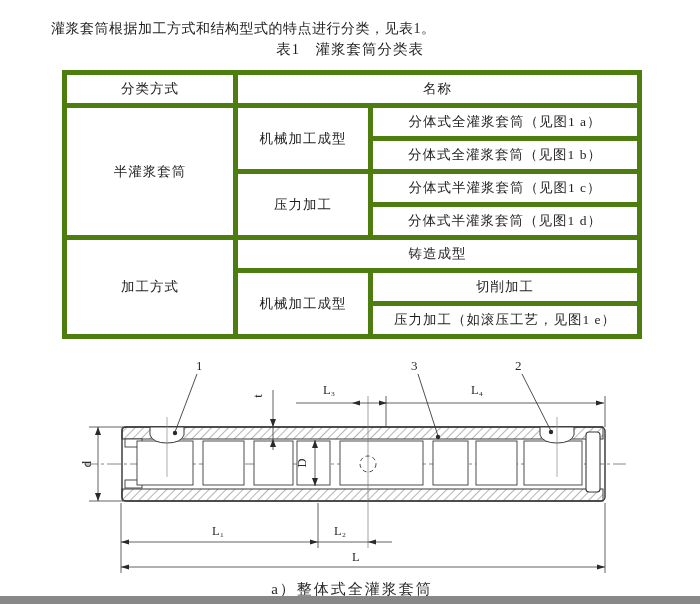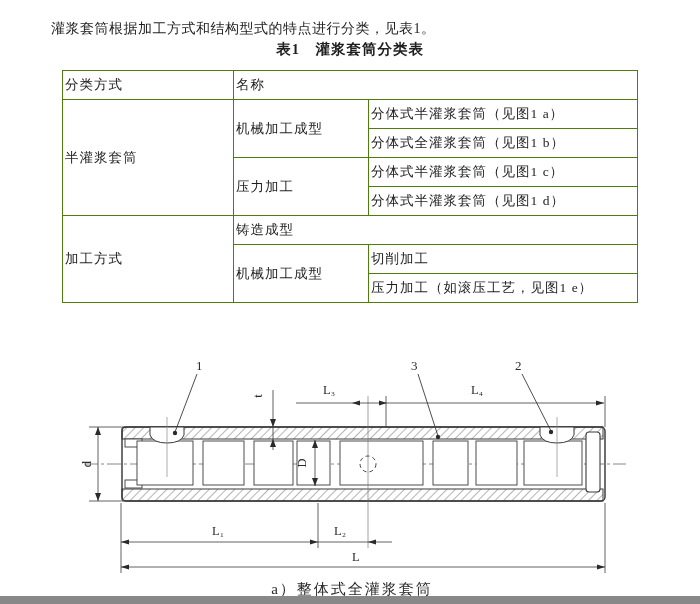--- a/index.html
+++ b/index.html
@@ -5,24 +5,24 @@
   html,body{margin:0;padding:0;background:#888;}
   #page{
     position:relative;width:700px;height:596px;background:#ffffff;
     font-family:"Liberation Serif","DejaVu Serif",serif;color:#1e1e1e;
     overflow:hidden;margin:0 auto;
   }
   .para{position:absolute;left:8px;right:10px;font-size:14px;line-height:22px;
     text-align:justify;letter-spacing:0.5px;}
   .indent{text-indent:43px;}
   #tbl-title{position:absolute;top:40px;left:0;width:100%;text-align:center;
-    font-weight:bold;font-size:14.5px;letter-spacing:1px;}
+    font-weight:normal;font-size:14.5px;letter-spacing:1px;}
   table.cls{position:absolute;top:70px;left:62px;border-collapse:collapse;
     table-layout:fixed;width:575px;font-size:13.5px;}
-  table.cls td{border:1px solid #4d7c0f;vertical-align:middle;
+  table.cls td{border:5px solid #4d7c0f;text-align:center;vertical-align:middle;
     height:28px;padding:0 2px;letter-spacing:1px;}
   svg text{font-family:"Liberation Serif","DejaVu Serif",serif;fill:#2a2a2a;}
   .dimlbl{font-size:12.5px;}
   .partlbl{font-size:13px;}
   .caption{font-size:15px;letter-spacing:2px;}
 </style>
 </head>
 <body>
 
 <div id="page">
@@ -38,21 +38,21 @@
         <col style="width:269px">
     </colgroup>
     <tbody>
         <tr>
       <td>分类方式</td>
       <td colspan="2">名称</td>
     </tr>
     <tr>
       <td rowspan="4">半灌浆套筒</td>
       <td rowspan="2">机械加工成型</td>
-      <td>分体式半灌浆套筒（见图1 a）</td>
+      <td>分体式全灌浆套筒（见图1 a）</td>
     </tr>
     <tr>
       <td>分体式全灌浆套筒（见图1 b）</td>
     </tr>
     <tr>
       <td rowspan="2">压力加工</td>
       <td>分体式半灌浆套筒（见图1 c）</td>
     </tr>
     <tr>
       <td>分体式半灌浆套筒（见图1 d）</td>

